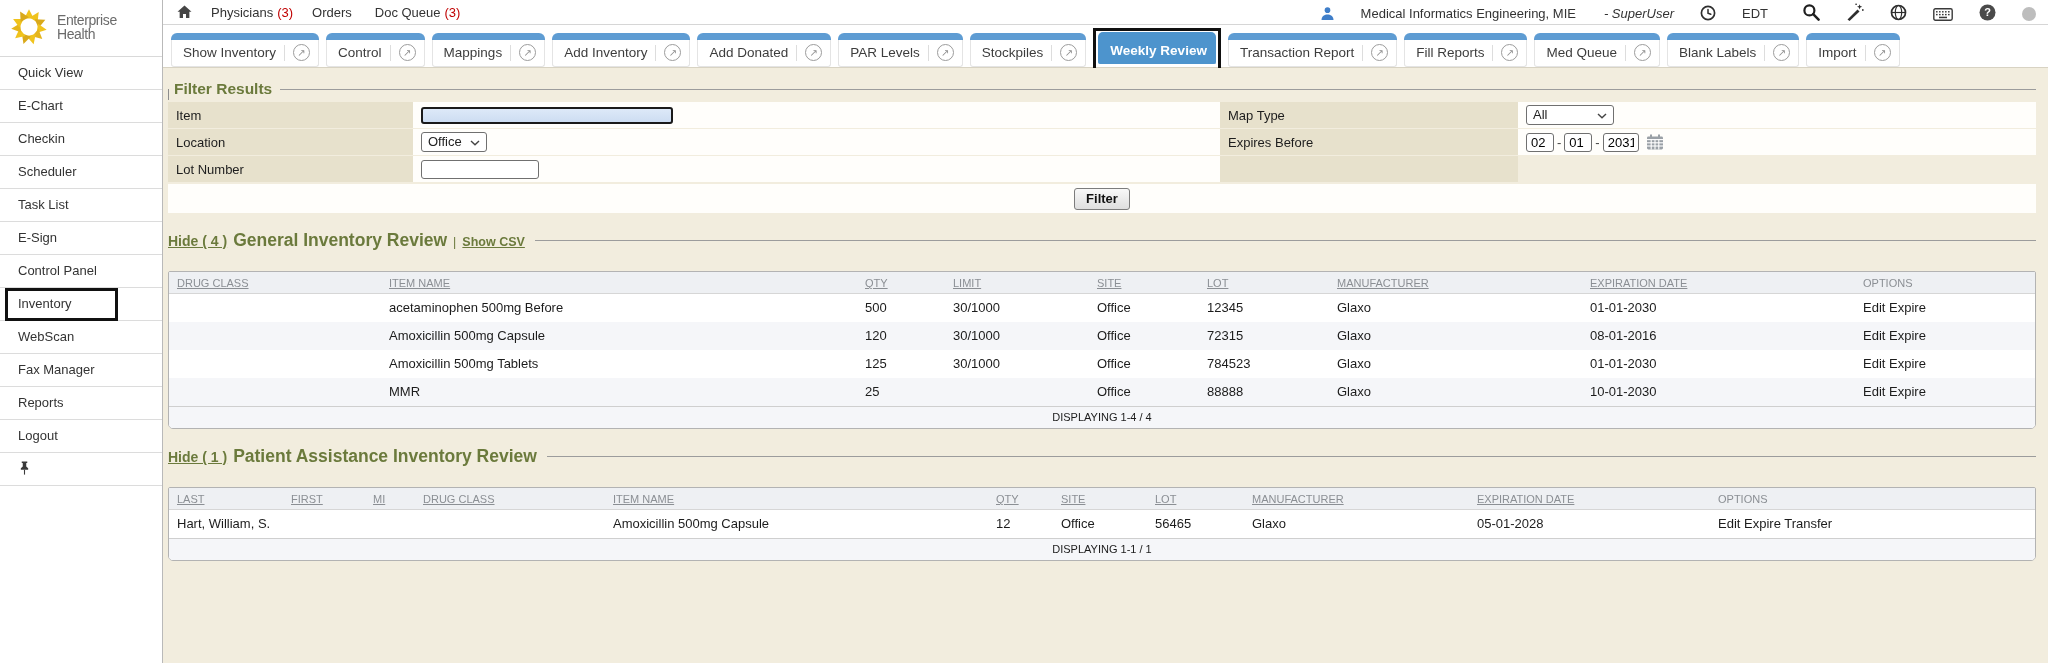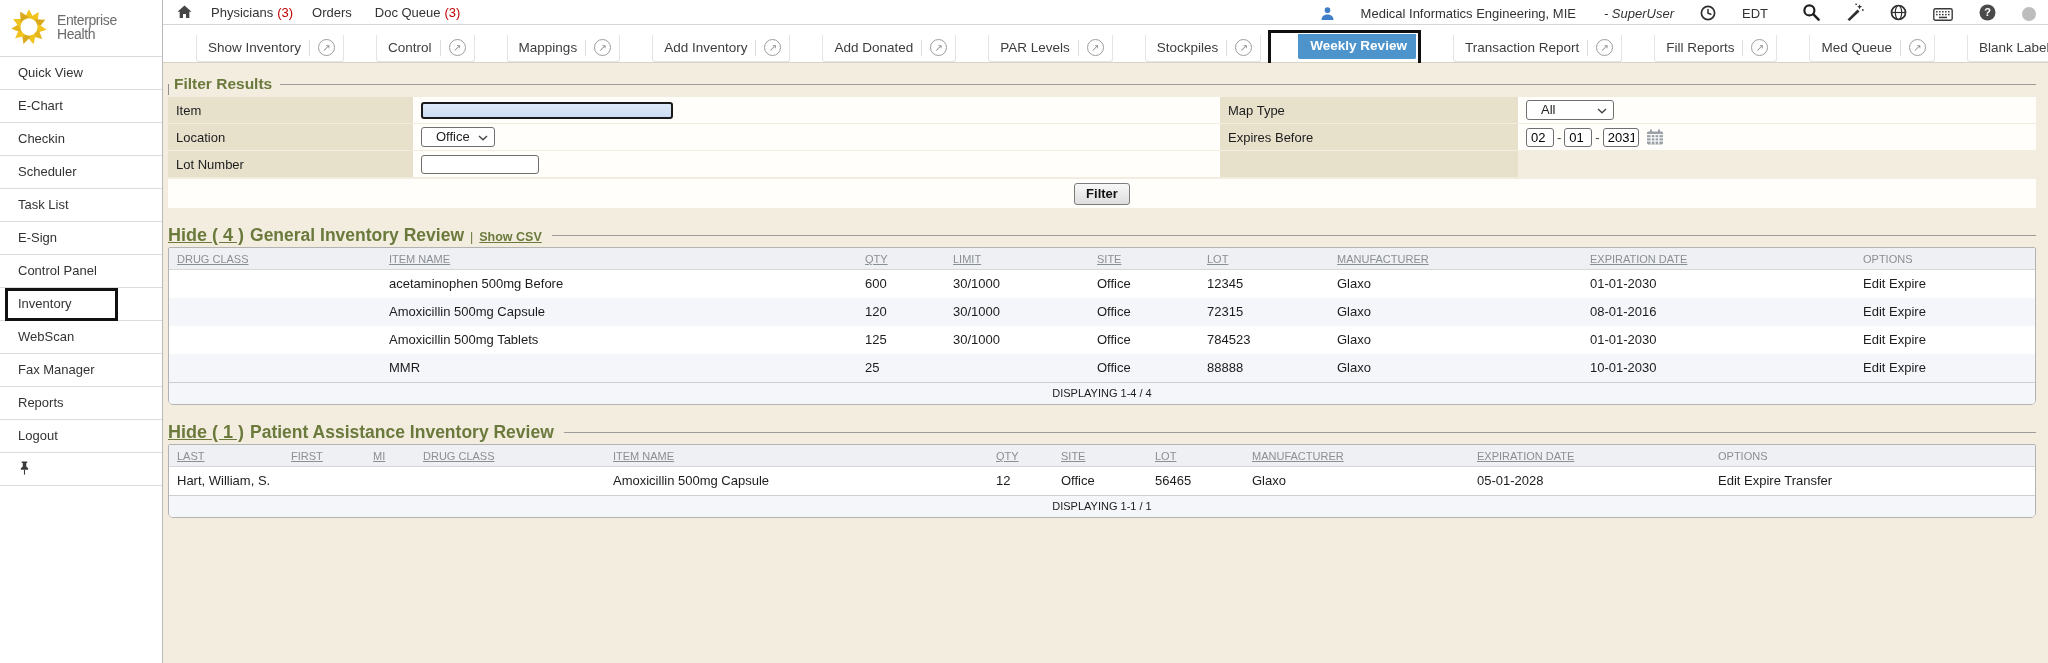--- a/index.html
+++ b/index.html
@@ -25,21 +25,21 @@
   .topbar { height:25px; background:#fff; border-bottom:1px solid #d6d6d6; display:flex; align-items:center; padding:0 12px 0 14px; gap:19px; font-size:13px; color:#333; flex:0 0 25px; }
   .menu-item { display:flex; gap:4px; cursor:pointer; }
   .menu-count { color:#c00000; }
   .topbar-right { margin-left:auto; display:flex; align-items:flex-end; gap:26px; }
   .role { font-style:italic; margin-left:2px; }
   .icon-btn { display:flex; align-items:center; cursor:pointer; }
   .presence-dot { width:14px; height:14px; border-radius:50%; background:#bdbdbd; }
 
   
   .tabs-row { background:#fff; display:flex; align-items:flex-end; gap:7px; padding:3px 6px 0 8px; border-bottom:1px solid #d8d3c3; flex:0 0 38px; }
-  .tab { display:flex; cursor:pointer;gap:25px; }
+  .tab { display:flex; flex-direction:column; cursor:pointer; }
   .tab-strip { height:7px; background:#5e9cd3; border-radius:6px 6px 0 0; }
   .tab-body { background:#fff; border:1px solid #e4e4e4; border-top:none; border-radius:0 0 3px 3px; display:flex; align-items:center; gap:8px; padding:4px 8px 5px 11px; font-size:13.5px; color:#3d3d3d; white-space:nowrap; }
   .tab-sep { width:1px; height:16px; background:#ddd; }
   .arrow-circle { width:17px; height:17px; border:1px solid #9c9c9c; border-radius:50%; color:#8d8d8d; font-size:10px; display:flex; align-items:center; justify-content:center; line-height:1; }
   .tab-annotation { border:3px solid #101010; padding:1px 2px 4px 2px; margin-bottom:-4px; }
   .tab.active .tab-strip { background:#4d94cd; border-radius:5px 5px 0 0; }
   .tab.active .tab-body { background:#4d94cd; border-color:#4d94cd; color:#fff; font-weight:bold; border-radius:0 0 2px 2px; }
 
   
   .content { flex:1; background:#f2edde; padding:12px 12px 0 5px; min-width:0; }
@@ -53,35 +53,35 @@
   .fcell { height:26px; display:flex; align-items:center; margin-bottom:1px; padding-left:8px; }
   .fcell.label { background:#e7e1cc; color:#1d1d1d; }
   .fcell.field { background:#fffefb; }
   .fcell.blank { background:transparent; }
   .item-input { width:252px; height:17px; border:2px solid #1a1a1a; border-radius:3px; background:linear-gradient(180deg,#dde9f8,#cdddf2); outline:none; padding:0 4px; font-family:inherit; font-size:13px; }
   .text-input { height:19px; border:1px solid #707070; border-radius:3px; background:#fff; padding:0 4px; font-family:inherit; font-size:13px; outline:none; }
   .lot-input { width:118px; }
   .date-input { width:28px; }
   .date-input.year { width:36px; }
   .date-sep { margin:0 3px; color:#444; }
-  .select-box { display:inline-flex; align-items:center; gap:8px; border:1px solid #707070; border-radius:3px; background:#fff; padding:1px 6px 2px 14px; height:20px; cursor:pointer; }
+  .select-box { display:inline-flex; align-items:center; gap:8px; border:1px solid #707070; border-radius:3px; background:#fff; padding:1px 6px 2px 6px; height:20px; cursor:pointer; }
   .select-box.wide { width:88px; justify-content:space-between; }
   .cal { margin-left:7px; display:flex; cursor:pointer; }
   .filter-btn-row { margin-top:1px; height:29px; background:#fffefb; display:flex; align-items:center; justify-content:center; }
   .filter-btn { font-family:inherit; font-size:13px; font-weight:bold; color:#111; padding:2px 11px 3px; border:1px solid #7c7c7c; border-radius:3px; background:linear-gradient(#f8f8f8,#dedede); cursor:pointer; }
 
   
   .section { margin-top:17px; }
   .section-head { display:flex; align-items:baseline; gap:6px; }
-  .hide-link { color:#6b7a3c; font-weight:bold; font-size:18px; text-decoration:underline; cursor:pointer; white-space:nowrap; }
+  .hide-link { color:#6b7a3c; font-weight:bold; font-size:14px; text-decoration:underline; cursor:pointer; white-space:nowrap; }
   .section-title { color:#6b7a3c; font-weight:bold; font-size:17.5px; white-space:nowrap; }
   .csv-sep { color:#6b7a3c; font-size:12.5px; }
   .csv-link { color:#6b7a3c; font-size:12.5px; font-weight:bold; text-decoration:underline; cursor:pointer; white-space:nowrap; }
   .head-line { flex:1; border-top:1px solid #9c9c9c; align-self:center; margin-left:4px; }
-  .tbl-wrap { margin-top:1px; background:#fff; border:1px solid #b3b3b3; border-radius:2px 2px 5px 5px; overflow:hidden; }
+  .tbl-wrap { margin-top:20px; background:#fff; border:1px solid #b3b3b3; border-radius:2px 2px 5px 5px; overflow:hidden; }
   table { width:100%; border-collapse:collapse; table-layout:fixed; font-size:13px; color:#1c1c1c; }
   thead th { background:#eef0f3; color:#8b8f94; font-size:11px; font-weight:normal; text-align:left; padding:5px 8px 4px 8px; border-bottom:1px solid #d6d6d6; white-space:nowrap; overflow:hidden; }
   thead th .sortable { text-decoration:underline; cursor:pointer; }
   tbody td { padding:6px 8px 7px 8px; white-space:nowrap; overflow:hidden; }
   tbody tr.alt { background:#f5f6f9; }
   .tbl-foot { text-align:center; font-size:11px; color:#1c1c1c; background:#f5f6f9; border-top:1px solid #cfcfcf; padding:4px 0 5px; }
 </style>
 </head>
 <body>
 
@@ -431,21 +431,21 @@
                 <th><span class="sortable">LOT</span></th>
                 <th><span class="sortable">MANUFACTURER</span></th>
                 <th><span class="sortable">EXPIRATION DATE</span></th>
                 <th><span>OPTIONS</span></th>
               </tr>
             </thead>
             <tbody>
               <tr>
                 <td></td>
                 <td>acetaminophen 500mg Before</td>
-                <td>600</td>
+                <td>500</td>
                 <td>30/1000</td>
                 <td>Office</td>
                 <td>12345</td>
                 <td>Glaxo</td>
                 <td>01-01-2030</td>
                 <td>Edit Expire</td>
               </tr>
               <tr class="alt">
                 <td></td>
                 <td>Amoxicillin 500mg Capsule</td>

